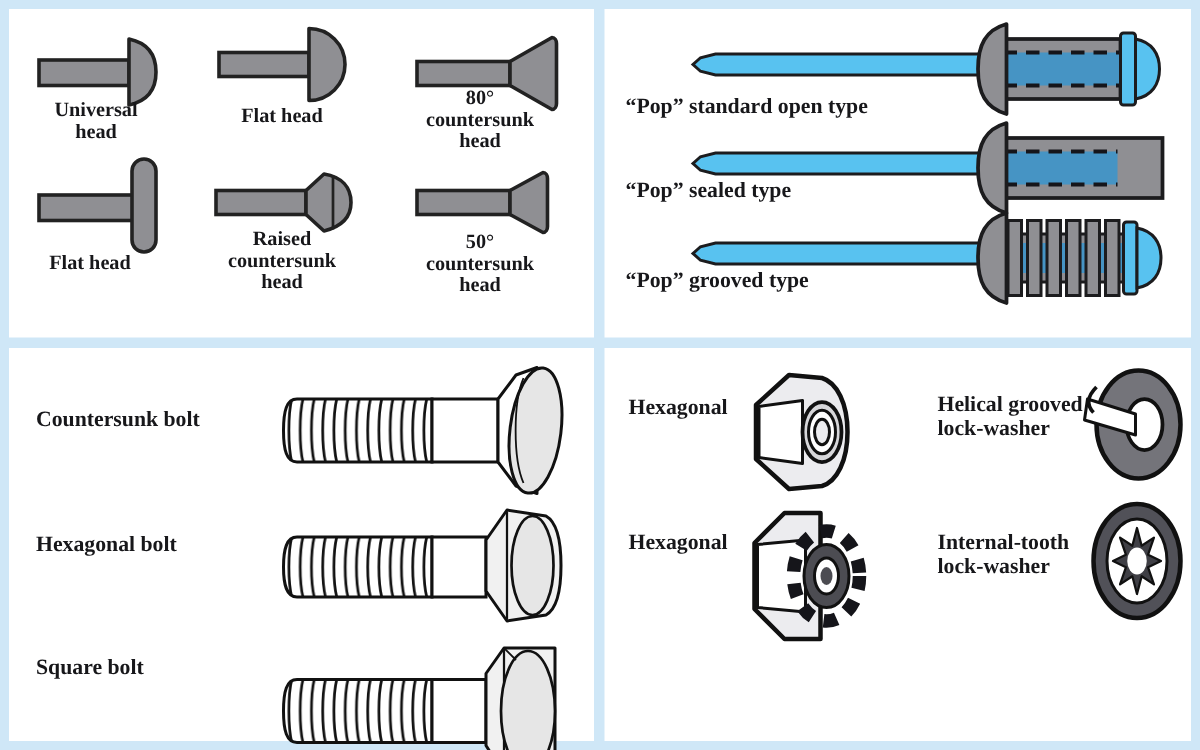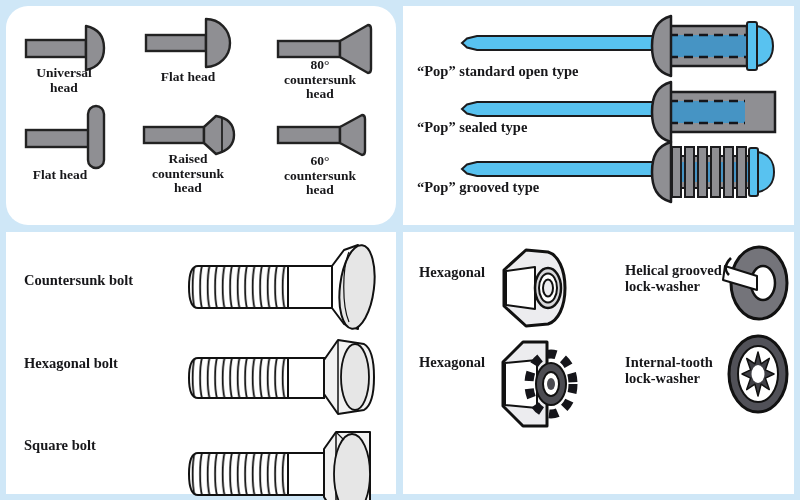--- a/index.html
+++ b/index.html
@@ -1,20 +1,20 @@
 <!DOCTYPE html>
 <html><head>
 <meta charset="utf-8">
 <style>
   * { margin:0; padding:0; box-sizing:border-box; }
   html,body { width:800px; height:500px; background:#fff; }
   body { font-family:"Liberation Serif", serif; }
   .frame { position:relative; width:800px; height:500px; background:#cfe7f7; overflow:hidden; }
   .panel { position:absolute; background:#ffffff; }
-  #q1 { left:6px;   top:6px;   width:390px; height:219px;border-radius:22px; }
+  #q1 { left:6px;   top:6px;   width:390px; height:219px; }
   #q2 { left:403px; top:6px;   width:391px; height:219px; }
   #q3 { left:6px;   top:232px; width:390px; height:262px; }
   #q4 { left:403px; top:232px; width:391px; height:262px;padding-left:10px; }
   .panel svg { position:absolute; display:block; overflow:visible; }
   .cap { position:absolute; font-weight:bold; color:#17171a; }
   .cap span { display:block; }
   .cap-c { text-align:center; font-size:13.5px; line-height:14.5px; }
   .cap-l { text-align:left; font-size:14.5px; line-height:16px; }
   .cap-pop { text-align:left; font-size:14.5px; line-height:16px; white-space:nowrap; }
 </style>
@@ -69,21 +69,21 @@
       <span>Raised</span>
       <span>countersunk</span>
       <span>head</span>
     </div>
 
     <svg style="left:268px;top:106px" width="98" height="48" viewBox="0 0 98 48">
       <rect x="4" y="15" width="62" height="16" fill="#8f8f93" stroke="#222" stroke-width="2.4"></rect>
       <path d="M66,15 L88,3 C90,3 91,5 91,7 L91,39 C91,41 90,43 88,43 L66,31 Z" fill="#8f8f93" stroke="#222" stroke-width="2.4" stroke-linejoin="round"></path>
     </svg>
     <div class="cap cap-c" style="left:262px;top:148px;width:104px">
-      <span>60°</span>
+      <span>50°</span>
       <span>countersunk</span>
       <span>head</span>
     </div>
   </div>
 
   <div class="panel" id="q2">
 
     <svg style="left:52px;top:4px" width="330" height="72" viewBox="0 0 330 72">
       <path d="M22,26 L200,26 L200,40 L22,40 L12,37.5 L7,33 L12,28.5 Z" fill="#58c2f0" stroke="#1c1c1e" stroke-width="2"></path>
       <rect x="214" y="16" width="78" height="40" fill="#8f8f93" stroke="#1c1c1e" stroke-width="2.5"></rect>

